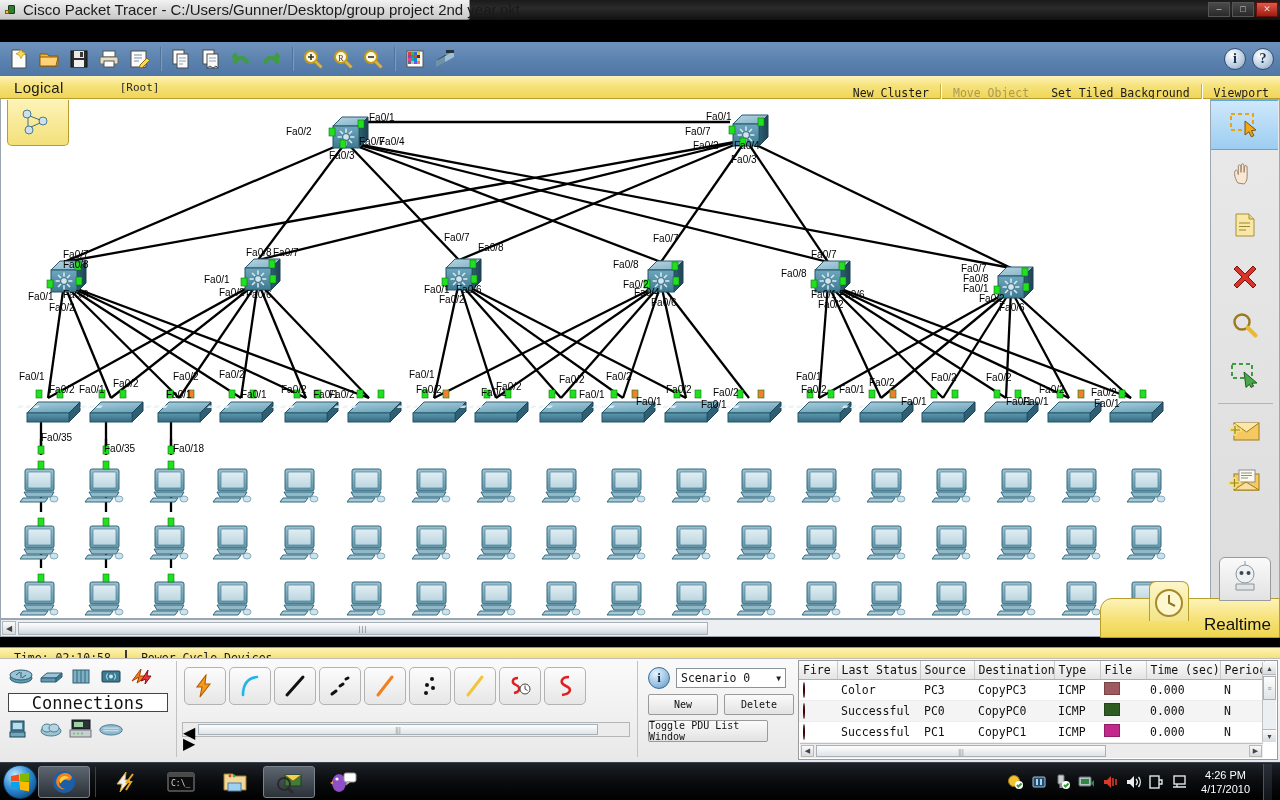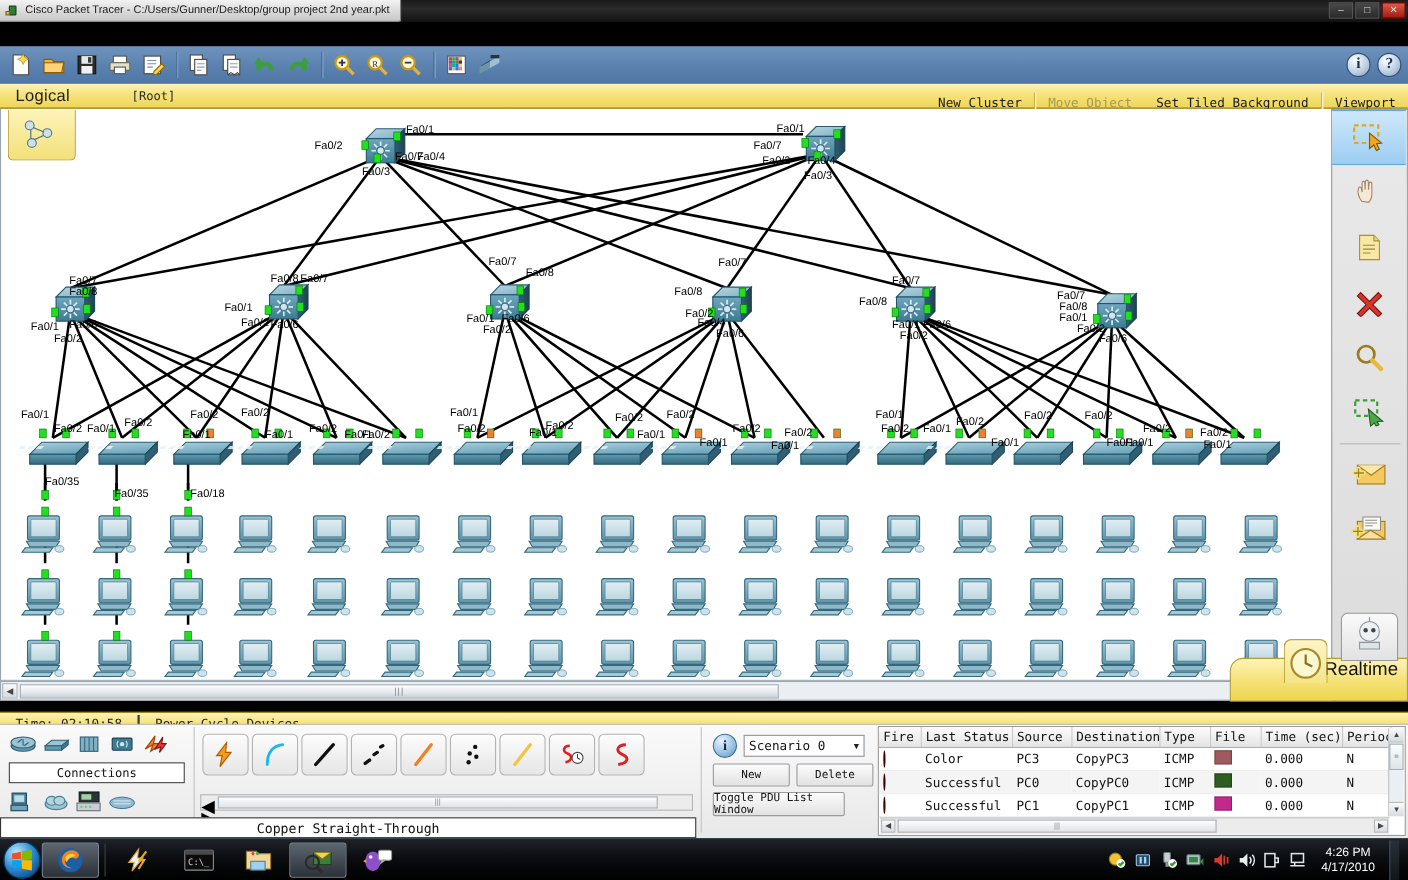--- a/index.html
+++ b/index.html
@@ -20,21 +20,21 @@
     display: flex; align-items: center; height: 20px;
     background: linear-gradient(to bottom,#f2f2f2 0%,#dcdcdc 50%,#c8c8c8 100%);
     border: 1px solid #8a8a8a; border-left: none; border-top: none;
     padding: 0 10px 0 4px; border-bottom-right-radius: 3px; max-width: 470px;
   }
   .tb-icon { width: 14px; height: 14px; margin-right: 5px; position: relative; flex: none; }
   .tb-icon .gl { position: absolute; width: 7px; height: 9px; left: 4px; top: 2px;
     background: #2f7d32; border: 1px solid #143d16; border-radius: 1px; }
   .tb-icon .gl2 { position: absolute; width: 4px; height: 4px; left: 1px; top: 7px;
     background: #f0c040; border: 1px solid #7a5f10; }
-  .tb-title { font-size: 10px; color: #1a1a1a; white-space: nowrap; }
+  .tb-title { font-size: 15px; color: #1a1a1a; white-space: nowrap; }
   .winbtns { position: absolute; right: 2px; top: 2px; display: flex; gap: 2px; }
   .winbtn { width: 22px; height: 15px; border: 1px solid #555;
     background: linear-gradient(to bottom,#4a4a4a,#2a2a2a);
     color: #ddd; font-size: 9px; line-height: 13px; text-align: center; }
   .winbtn.close { background: linear-gradient(to bottom,#e05a4a,#a01c10); border-color: #6a1008; }
 
   
   .menubar {
     position: absolute; left: 0; top: 20px; width: 1280px; height: 22px;
     background: linear-gradient(to bottom,#fdfdfd 0%,#eaeff4 55%,#d9e2ea 100%);
@@ -112,24 +112,24 @@
   
   .rtools { position: absolute; left: 1211px; top: 99px; width: 69px; height: 538px;
     background: linear-gradient(to bottom,#e9e9e9,#dcdcdc); border: 1px solid #9aa7b3;
     border-left: none; }
   .rt-item { width: 67px; height: 50px; display: flex; align-items: center; justify-content: center; }
   .rt-item.sel { background: linear-gradient(to bottom,#cfe8fb,#9ccdf1);
     border-top: 1px solid #5da8dd; border-bottom: 1px solid #5da8dd; }
   .rt-sep { width: 55px; height: 1px; background: #b5b5b5; margin: 3px auto; }
 
   
-  .rtab { position: absolute; right: 0; top: 598px; width: 162px; height: 40px;
+  .rtab { position: absolute; right: 0; top: 598px; width: 180px; height: 40px;
     background: linear-gradient(to bottom,#fdf3b8 0%,#f6e27a 50%,#eed54f 100%);
     border: 1px solid #b79c2e; border-radius: 12px 0 0 0; display: flex;
-    align-items: flex-start; justify-content: flex-end; padding: 0 8px 2px 0; }
+    align-items: flex-end; justify-content: flex-end; padding: 0 8px 2px 0; }
   .rtab .lbl { font-size: 17px; color: #111; }
   .clockicon { position: absolute; left: 48px; top: -18px; width: 40px; height: 40px;
     background: linear-gradient(to bottom,#fdf6c8,#f3e486); border: 1px solid #b79c2e;
     border-bottom: none; border-radius: 7px 7px 0 0; }
   .robotbox { position: absolute; right: 8px; top: -42px; width: 52px; height: 44px;
     background: linear-gradient(to bottom,#fafafa,#e2e2e2); border: 1px solid #9a9a9a;
     border-radius: 6px 6px 0 0; }
 
   
   .sbar { position: absolute; left: 0; top: 647px; width: 1280px; height: 21px;
@@ -141,21 +141,21 @@
   .sbar .vsep { width: 2px; height: 16px; background: #3a3a3a; }
 
   
   .bottom { position: absolute; left: 0; top: 658px; width: 1280px; height: 104px;
     background: linear-gradient(to bottom,#fafafa,#e8e8e8); border-top: 1px solid #bdbdbd; }
 
   .devbox { position: absolute; left: 2px; top: 2px; width: 172px; height: 98px; }
   .devrow { display: flex; gap: 4px; padding: 4px 6px; align-items: center; }
   .devcell { width: 26px; height: 22px; display: flex; align-items: center; justify-content: center; }
   .connbar { margin: 2px 6px; height: 19px; border: 1px solid #444; background: #fff;
-    display: flex; align-items: center; justify-content: center; font-size: 11px;
+    display: flex; align-items: center; justify-content: center; font-size: 17px;
     color: #111; font-family: "DejaVu Sans Mono", monospace; }
 
   .vdiv { position: absolute; top: 2px; width: 1px; height: 96px; background: #c2c2c2; }
 
   .connpanel { position: absolute; left: 178px; top: 2px; width: 455px; height: 98px; }
   .conngrid { display: flex; gap: 3px; padding: 6px 4px 0 6px; }
   .cbtn { width: 42px; height: 38px; border: 1px solid #b3b3b3; border-radius: 5px;
     background: linear-gradient(to bottom,#fcfcfc,#e6e6e6); display: flex;
     align-items: center; justify-content: center; }
   .cscroll { position: absolute; left: 4px; bottom: 22px; width: 448px; height: 15px;
@@ -1533,21 +1533,20 @@
               <path d="M15 3C7 3 5 9 12 12s4 8-4 9" fill="none" stroke="#e02020" stroke-width="2.6"></path>
             </svg>
         </div>
       </div>
       <div class="cscroll">
         <div class="harrow" style="left:1px;top:1px;height:11px;width:12px">◀</div>
         <div class="ct">|||</div>
         <div class="harrow" style="right:1px;top:1px;height:11px;width:12px">▶</div>
       </div>
     </div>
-    <div class="clabel" style="left:0px;top:84px;width:633px">Copper Straight-Through</div>
 
     <div class="vdiv" style="left:637px"></div>
 
     <div class="scenbox">
       <div class="scen-row">
         <div class="info-ic">i</div>
         <div class="sel-box">
           <span>Scenario 0</span>
           <span class="car">▼</span>
         </div>

